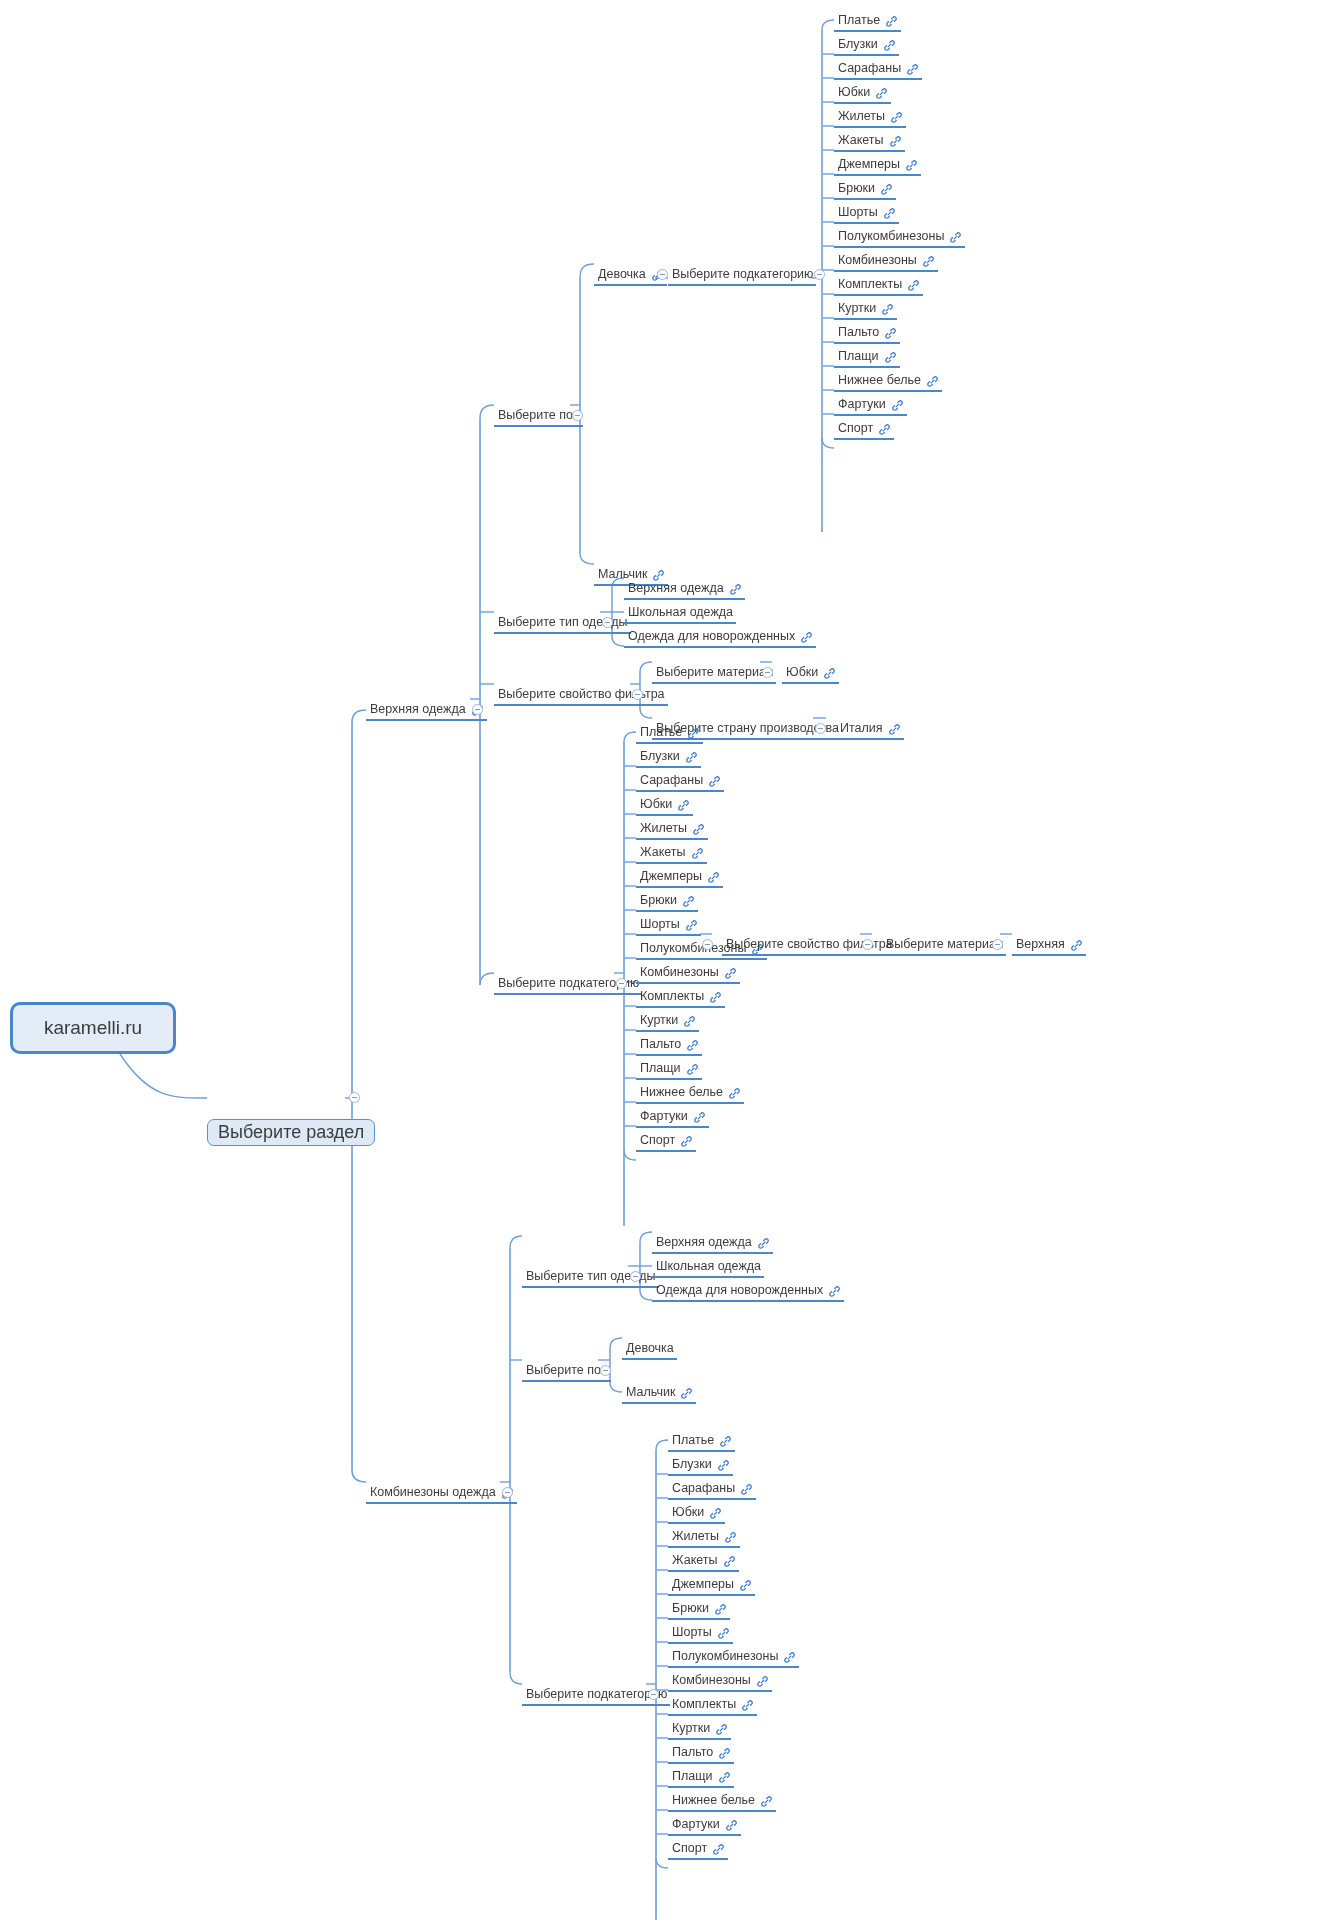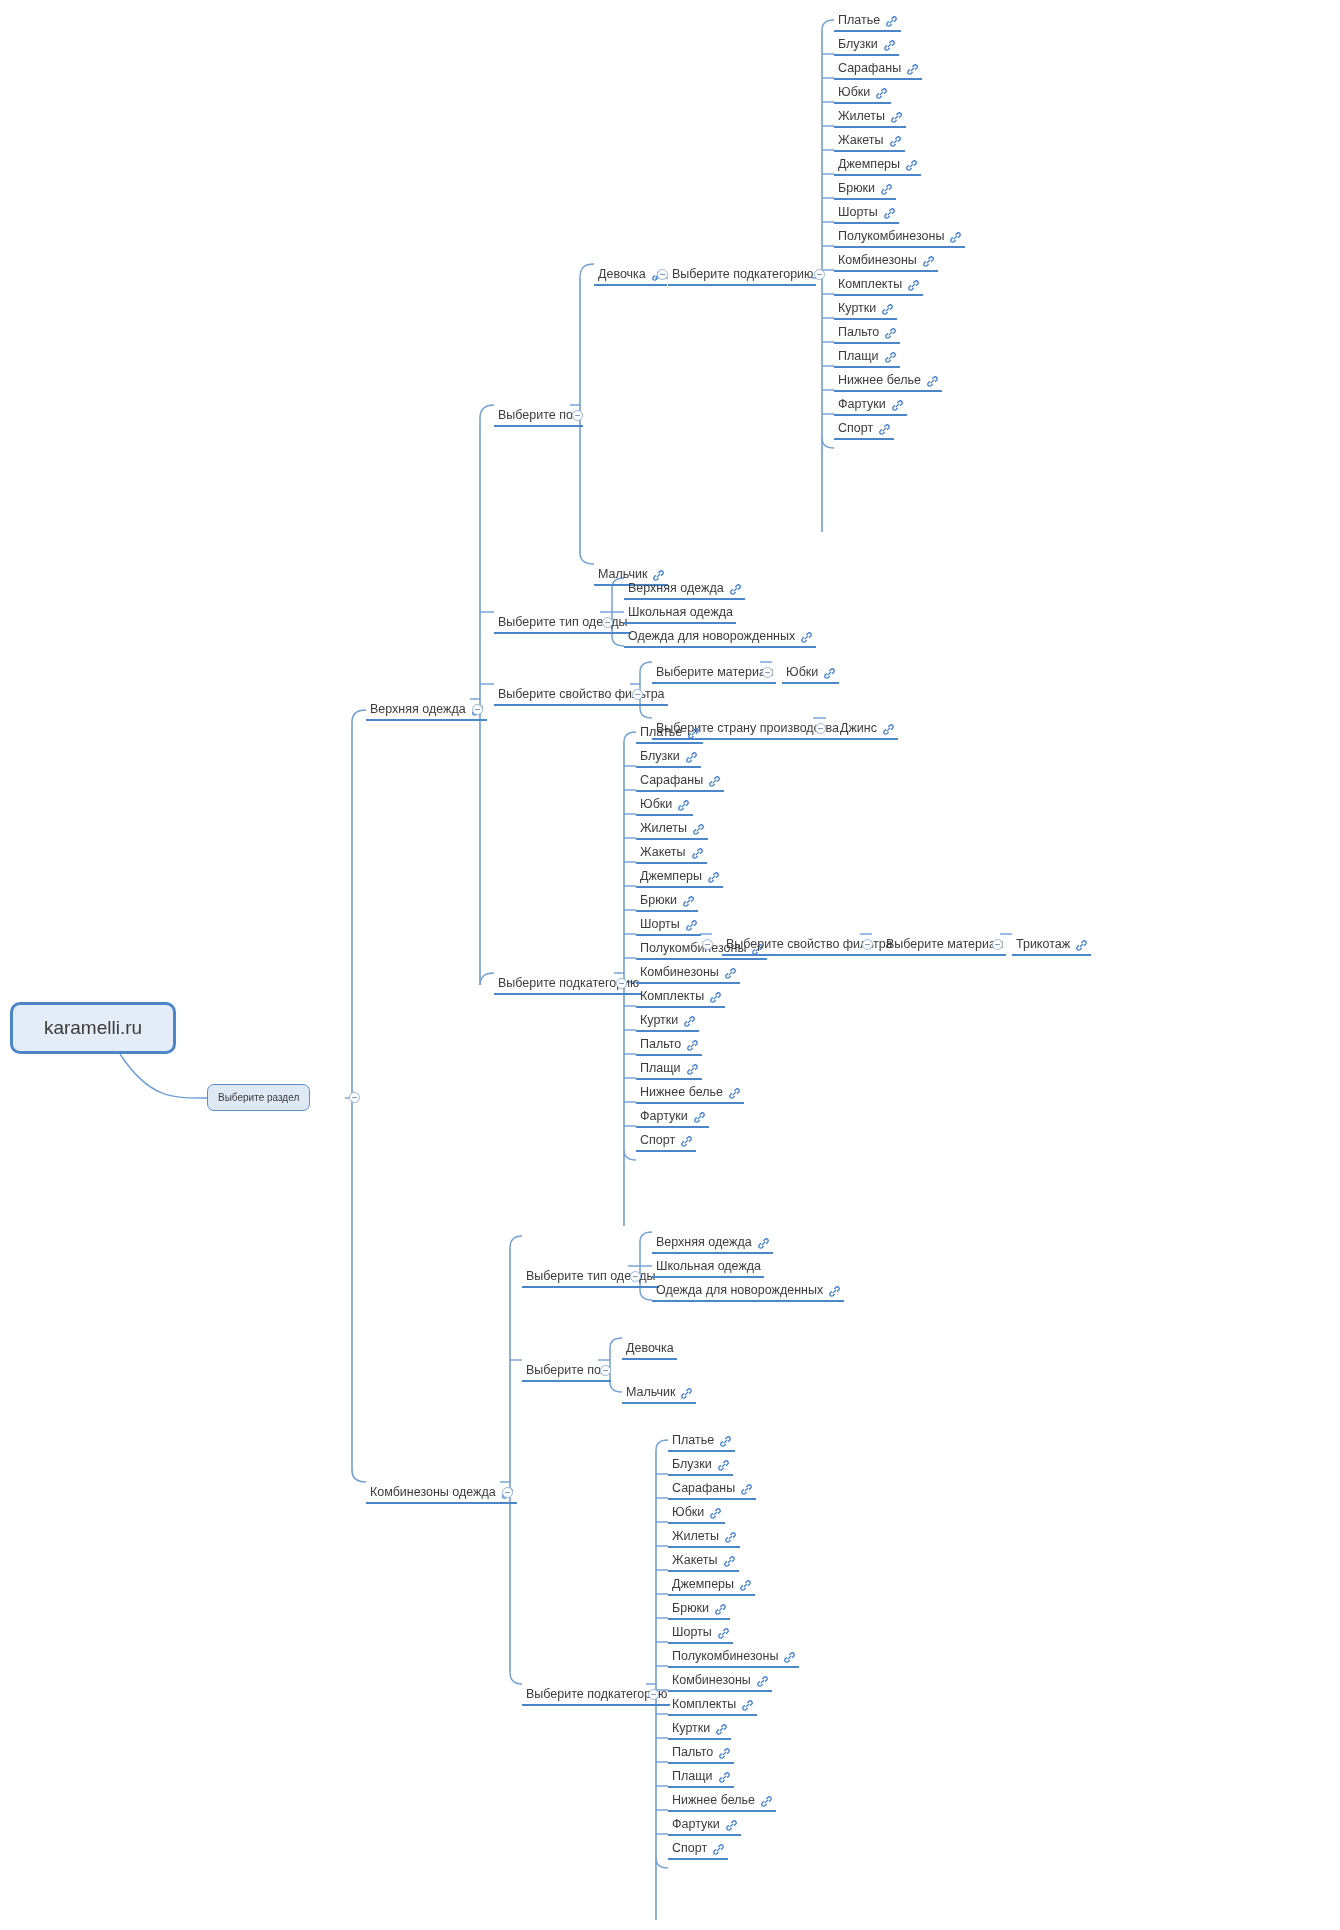--- a/index.html
+++ b/index.html
@@ -36,23 +36,24 @@
   }
 
   
   .box-node {
     position: absolute;
     background: #dfe9f5;
     border: 1.5px solid #5a90cd;
     border-radius: 7px;
     display: flex; align-items: center; justify-content: center;
     color: #3c3c3c;
-    font-size: 10px;
+    font-size: 18px;
     padding: 0 10px;
     height: 27px;
+    margin-top: 35px;
   }
 
   
   .node {
     position: absolute;
     display: flex;
     align-items: center;
     height: 22px;
     white-space: nowrap;
     color: #3c3c3c;
@@ -524,21 +525,21 @@
           <path d="M11.5 17.5 L9.4 19.6 a3.6 3.6 0 0 1 -5.1 -5.1 L6.4 12.4"></path>
       </svg>
     </span>
   </div>
 
   <div class="node" style="left:652px; top:718px;">
     <span class="label">Выберите страну производства</span>
   </div>
   <div class="collapse" style="left:815px; top:723px;"></div>
   <div class="node" style="left:836px; top:718px;">
-    <span class="label">Джинс</span>
+    <span class="label">Италия</span>
     <span class="link-icon">
       <svg viewBox="0 0 24 24" width="13" height="13" fill="none" stroke="#3a7ad0" stroke-width="2.4" stroke-linecap="round">
         <path d="M9.5 14.5 L14.5 9.5"></path>
           <path d="M12.5 6.5 L14.6 4.4 a3.6 3.6 0 0 1 5.1 5.1 L17.6 11.6"></path>
           <path d="M11.5 17.5 L9.4 19.6 a3.6 3.6 0 0 1 -5.1 -5.1 L6.4 12.4"></path>
       </svg>
     </span>
   </div>
 
   <div class="node" style="left:494px; top:973px;">
@@ -732,21 +733,21 @@
   <div class="collapse" style="left:702px; top:939px;"></div>
   <div class="node" style="left:722px; top:934px;">
     <span class="label">Выберите свойство фильтра</span>
   </div>
   <div class="collapse" style="left:862px; top:939px;"></div>
   <div class="node" style="left:882px; top:934px;">
     <span class="label">Выберите материал</span>
   </div>
   <div class="collapse" style="left:992px; top:939px;"></div>
   <div class="node" style="left:1012px; top:934px;">
-    <span class="label">Трикотаж</span>
+    <span class="label">Верхняя</span>
     <span class="link-icon">
       <svg viewBox="0 0 24 24" width="13" height="13" fill="none" stroke="#3a7ad0" stroke-width="2.4" stroke-linecap="round">
         <path d="M9.5 14.5 L14.5 9.5"></path>
           <path d="M12.5 6.5 L14.6 4.4 a3.6 3.6 0 0 1 5.1 5.1 L17.6 11.6"></path>
           <path d="M11.5 17.5 L9.4 19.6 a3.6 3.6 0 0 1 -5.1 -5.1 L6.4 12.4"></path>
       </svg>
     </span>
   </div>
 
   <div class="node" style="left:366px; top:1482px;">

